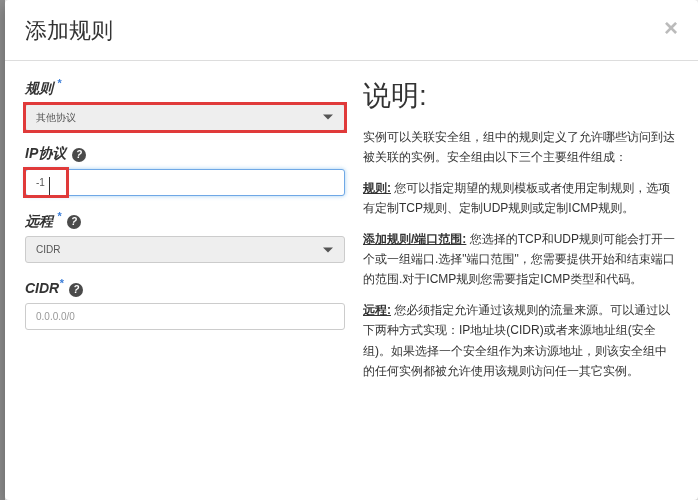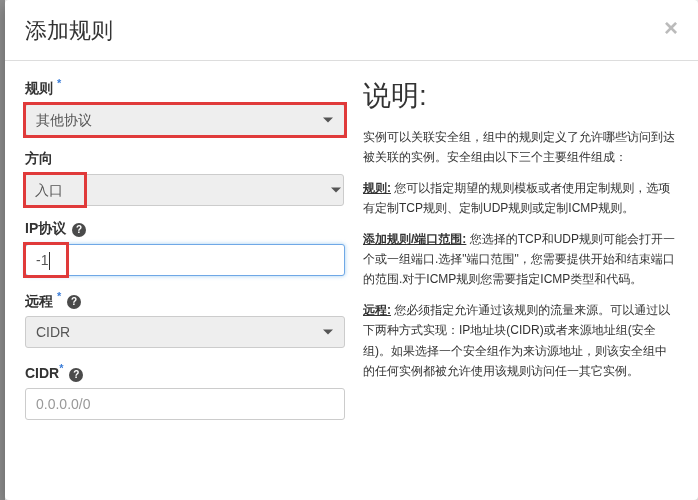--- a/index.html
+++ b/index.html
@@ -65,20 +65,21 @@
   }
   .form-group {
     margin-bottom: 14px;
   }
   .form-label {
     display: block;
     font-weight: 600;
     color: #333;
     margin-bottom: 6px;
     font-size: 14px;
+    font-style: italic;
   }
   .required {
     color: #3b7dd8;
     font-size: 11px;
     vertical-align: super;
   }
   .help-icon {
     display: inline-block;
     width: 14px;
     height: 14px;
@@ -90,21 +91,21 @@
     line-height: 14px;
     font-weight: bold;
     margin-left: 2px;
     cursor: pointer;
   }
   .form-select, .form-input, .form-textarea {
     width: 100%;
     padding: 7px 10px;
     border: 1px solid #ccc;
     border-radius: 3px;
-    font-size: 14px;
+    font-size: 10px;
     font-family: inherit;
     background: #fff;
     color: #555;
   }
   .form-select {
     appearance: none;
     -webkit-appearance: none;
     background: #eeeeee;
     cursor: pointer;
     padding-right: 28px;
@@ -195,29 +196,20 @@
         </label>
         <div class="select-wrap highlight-red">
           <select class="form-select">
             <option>其他协议</option>
           </select>
           <span class="select-caret"></span>
         </div>
       </div>
 
 
-      <div class="form-group">
-        <label class="form-label">方向</label>
-        <div class="select-wrap highlight-red" style="width:60px;">
-          <select class="form-select" style="width:320px; margin-left:-1px;">
-            <option>入口</option>
-          </select>
-          <span class="select-caret" style="left:306px; right:auto;"></span>
-        </div>
-      </div>
 
       <div class="form-group">
         <label class="form-label">
           <span>IP协议</span>
           <span class="help-icon">?</span>
         </label>
         <div class="input-with-cursor highlight-red" style="width:42px; position:relative;">
           <input type="text" class="form-input focused" style="width: 320px;" value="-1">
           <span class="text-cursor"></span>
         </div>

